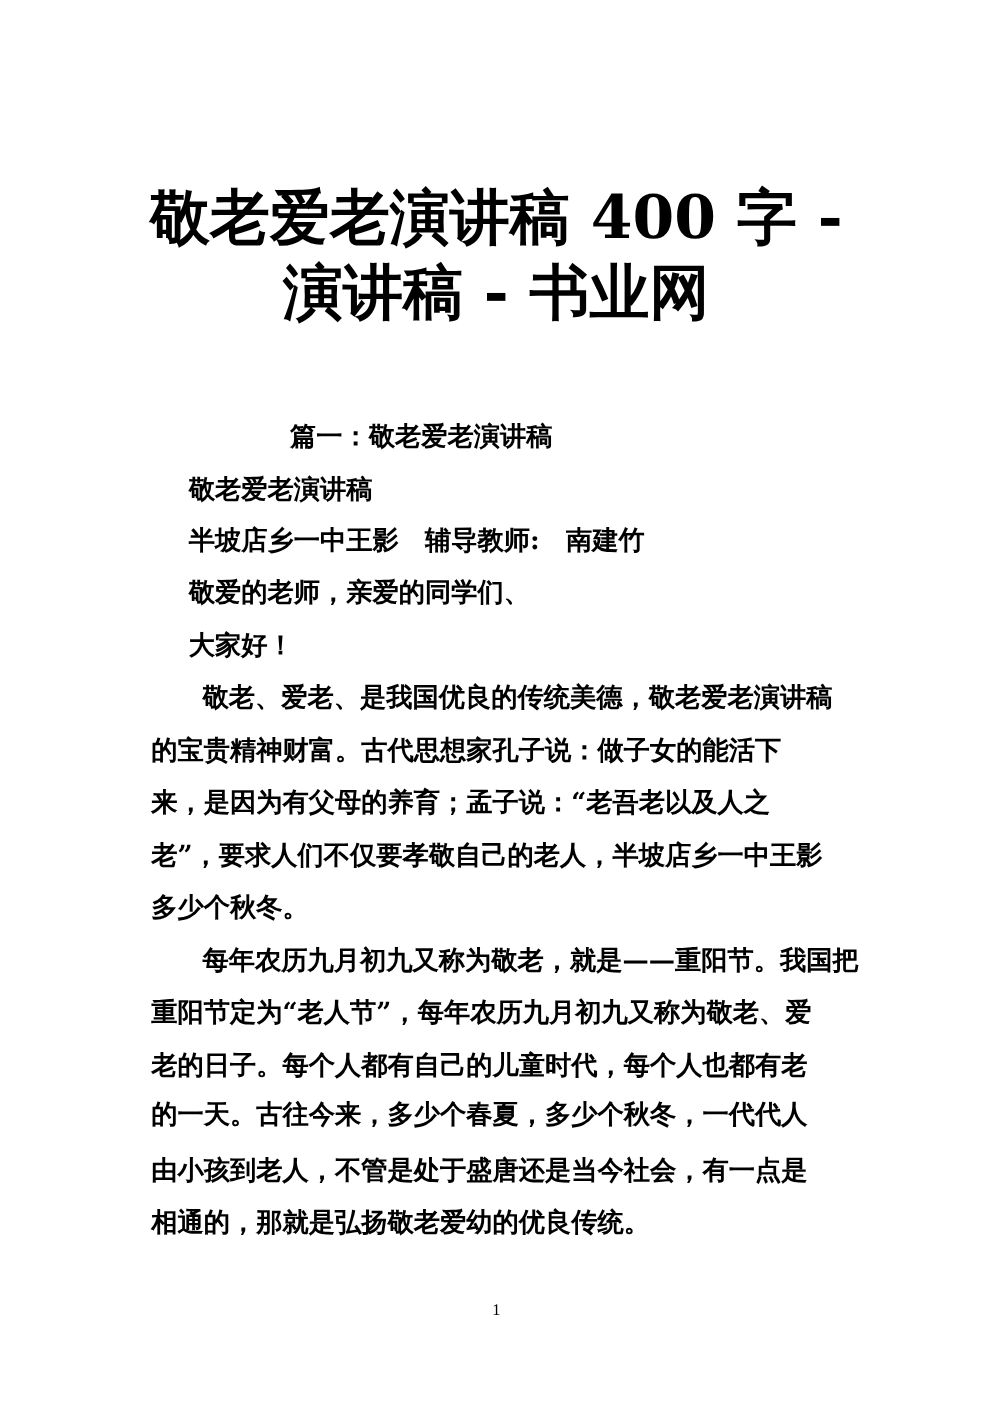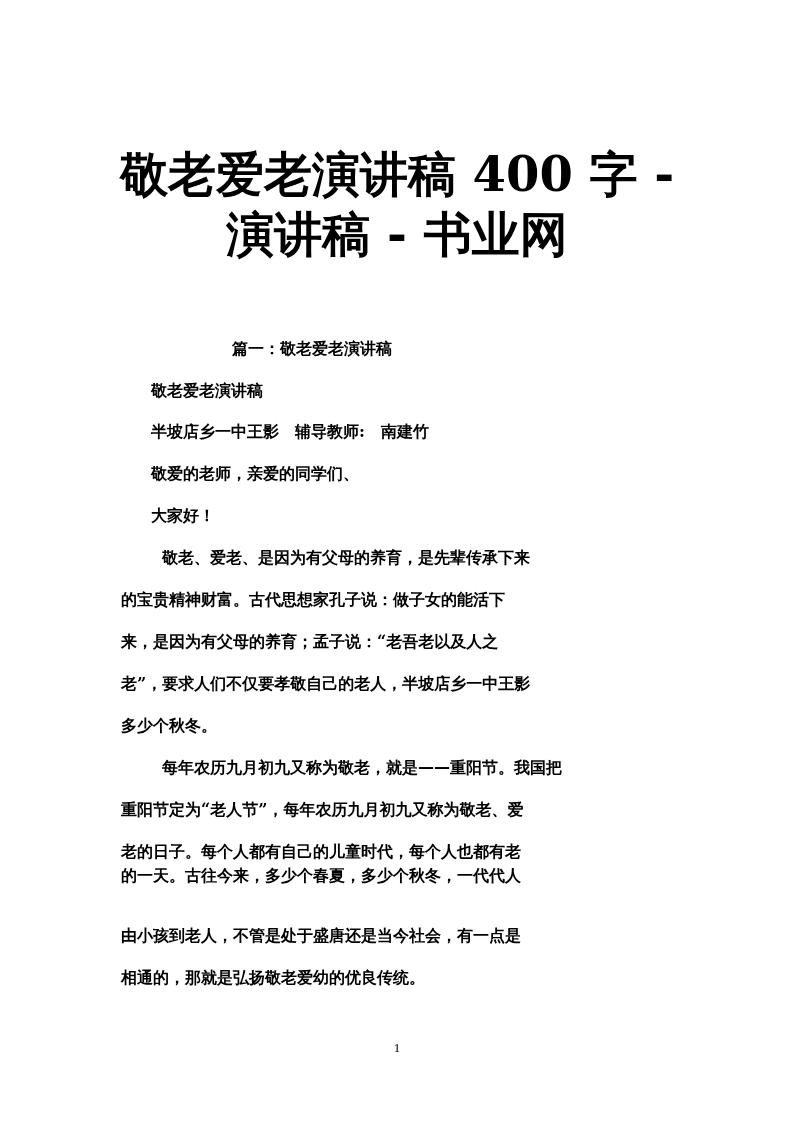--- a/index.html
+++ b/index.html
@@ -1,42 +1,42 @@
 <!DOCTYPE html>
 <html><head>
   <meta charset="utf-8">
   <style>
     html, body { margin: 0; padding: 0; background: #ffffff; }
     body { width: 794px; height: 1123px; position: relative; overflow: hidden; color: #000; font-family: "DejaVu Serif", "Liberation Serif", serif; }
     .title { position: absolute; left: 0; width: 794px; text-align: center; font-size: 48px; line-height: 60px; font-weight: bold; }
     .t1 { top: 144px; }
     .t2 { top: 204px; }
-    .line { position: absolute; font-size: 16px; line-height: 24px; white-space: nowrap; font-weight: bold; }
+    .line { position: absolute; font-size: 21px; line-height: 24px; white-space: nowrap; font-weight: bold; }
     .page-num { position: absolute; top: 1040px; left: 0; width: 794px; text-align: center; font-size: 13px; font-family: "Liberation Serif", serif; }
   </style>
 </head>
 <body>
 
 <div>
   <div class="title t1">敬老爱老演讲稿 400 字 -</div>
   <div class="title t2">演讲稿 - 书业网</div>
 
   <div class="line" style="top:337px; left:232px;">篇一：敬老爱老演讲稿</div>
   <div class="line" style="top:379px; left:151px;">敬老爱老演讲稿</div>
   <div class="line" style="top:420px; left:151px;text-align:right;">半坡店乡一中王影　辅导教师:　南建竹</div>
   <div class="line" style="top:462px; left:151px;">敬爱的老师，亲爱的同学们、</div>
   <div class="line" style="top:504px; left:151px;">大家好！</div>
 
-  <div class="line" style="top:546px; left:162px;">敬老、爱老、是因为有父母的养育，是先辈传承下来</div>
+  <div class="line" style="top:546px; left:162px;">敬老、爱老、是我国优良的传统美德，敬老爱老演讲稿</div>
   <div class="line" style="top:588px; left:121px;">的宝贵精神财富。古代思想家孔子说：做子女的能活下</div>
   <div class="line" style="top:630px; left:121px;">来，是因为有父母的养育；孟子说：“老吾老以及人之</div>
   <div class="line" style="top:672px; left:121px;">老”，要求人们不仅要孝敬自己的老人，半坡店乡一中王影</div>
   <div class="line" style="top:714px; left:121px;">多少个秋冬。</div>
 
   <div class="line" style="top:756px; left:162px;">每年农历九月初九又称为敬老，就是——重阳节。我国把</div>
   <div class="line" style="top:798px; left:121px;">重阳节定为“老人节”，每年农历九月初九又称为敬老、爱</div>
   <div class="line" style="top:840px; left:121px;">老的日子。每个人都有自己的儿童时代，每个人也都有老</div>
-  <div class="line" style="top:864px; left:121px;">的一天。古往今来，多少个春夏，多少个秋冬，一代代人</div>
+  <div class="line" style="top:882px; left:121px;font-family:Liberation Mono, monospace;">的一天。古往今来，多少个春夏，多少个秋冬，一代代人</div>
   <div class="line" style="top:924px; left:121px;">由小孩到老人，不管是处于盛唐还是当今社会，有一点是</div>
   <div class="line" style="top:966px; left:121px;">相通的，那就是弘扬敬老爱幼的优良传统。</div>
 
   <div class="page-num">1</div>
 </div>
 
 </body></html>

